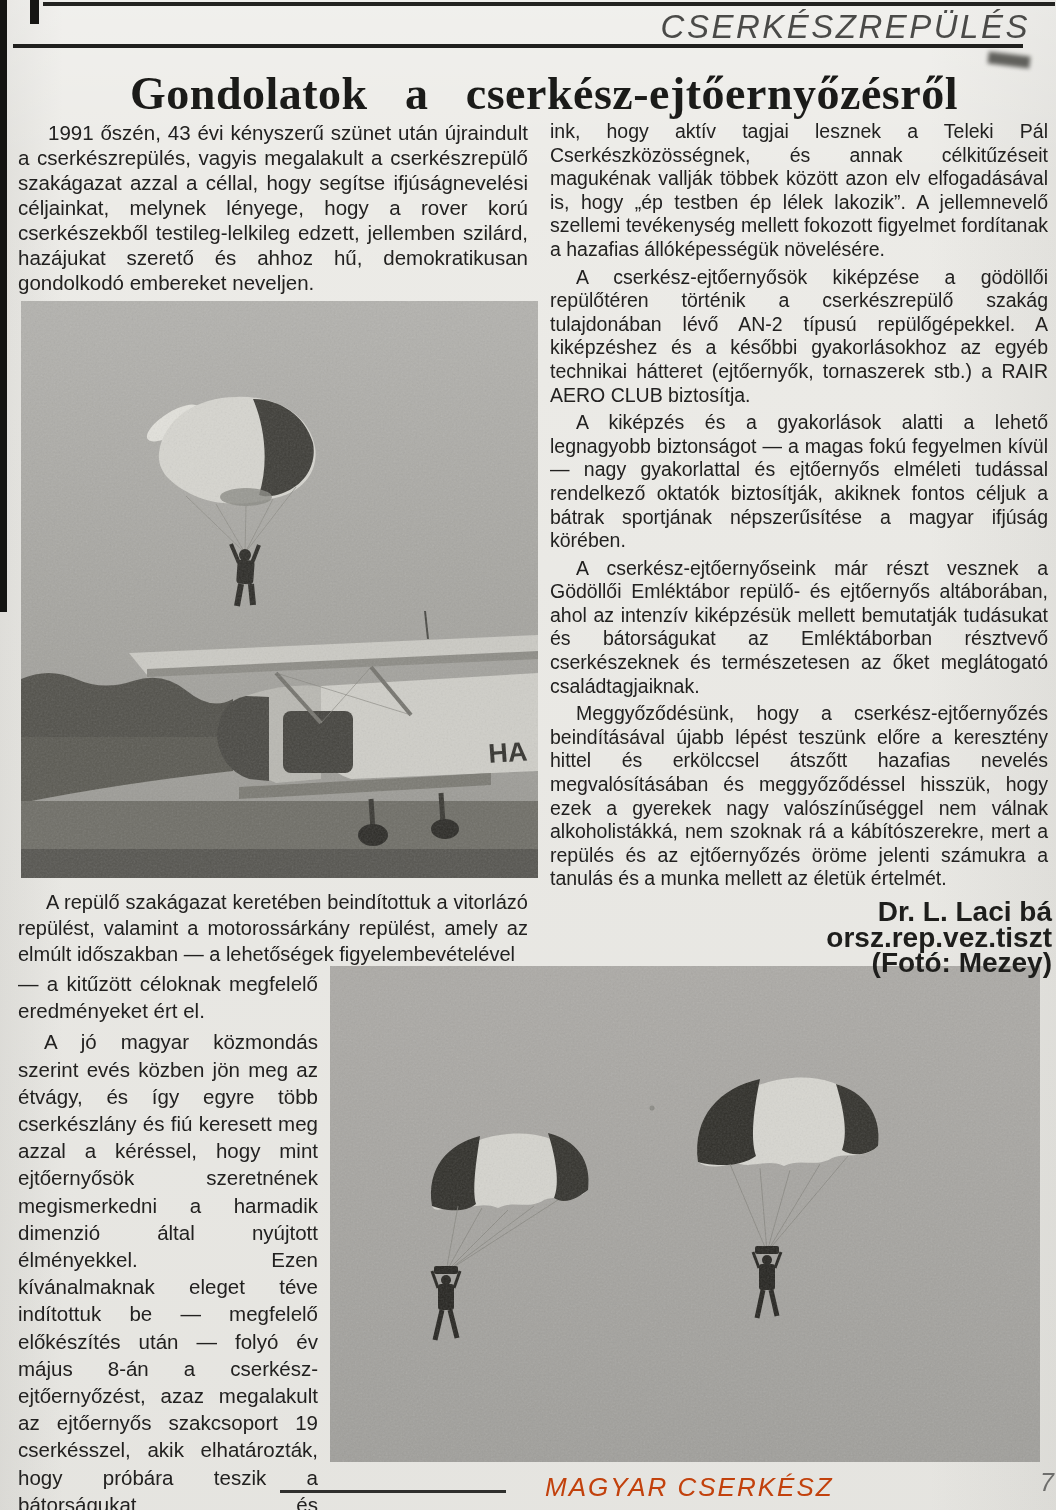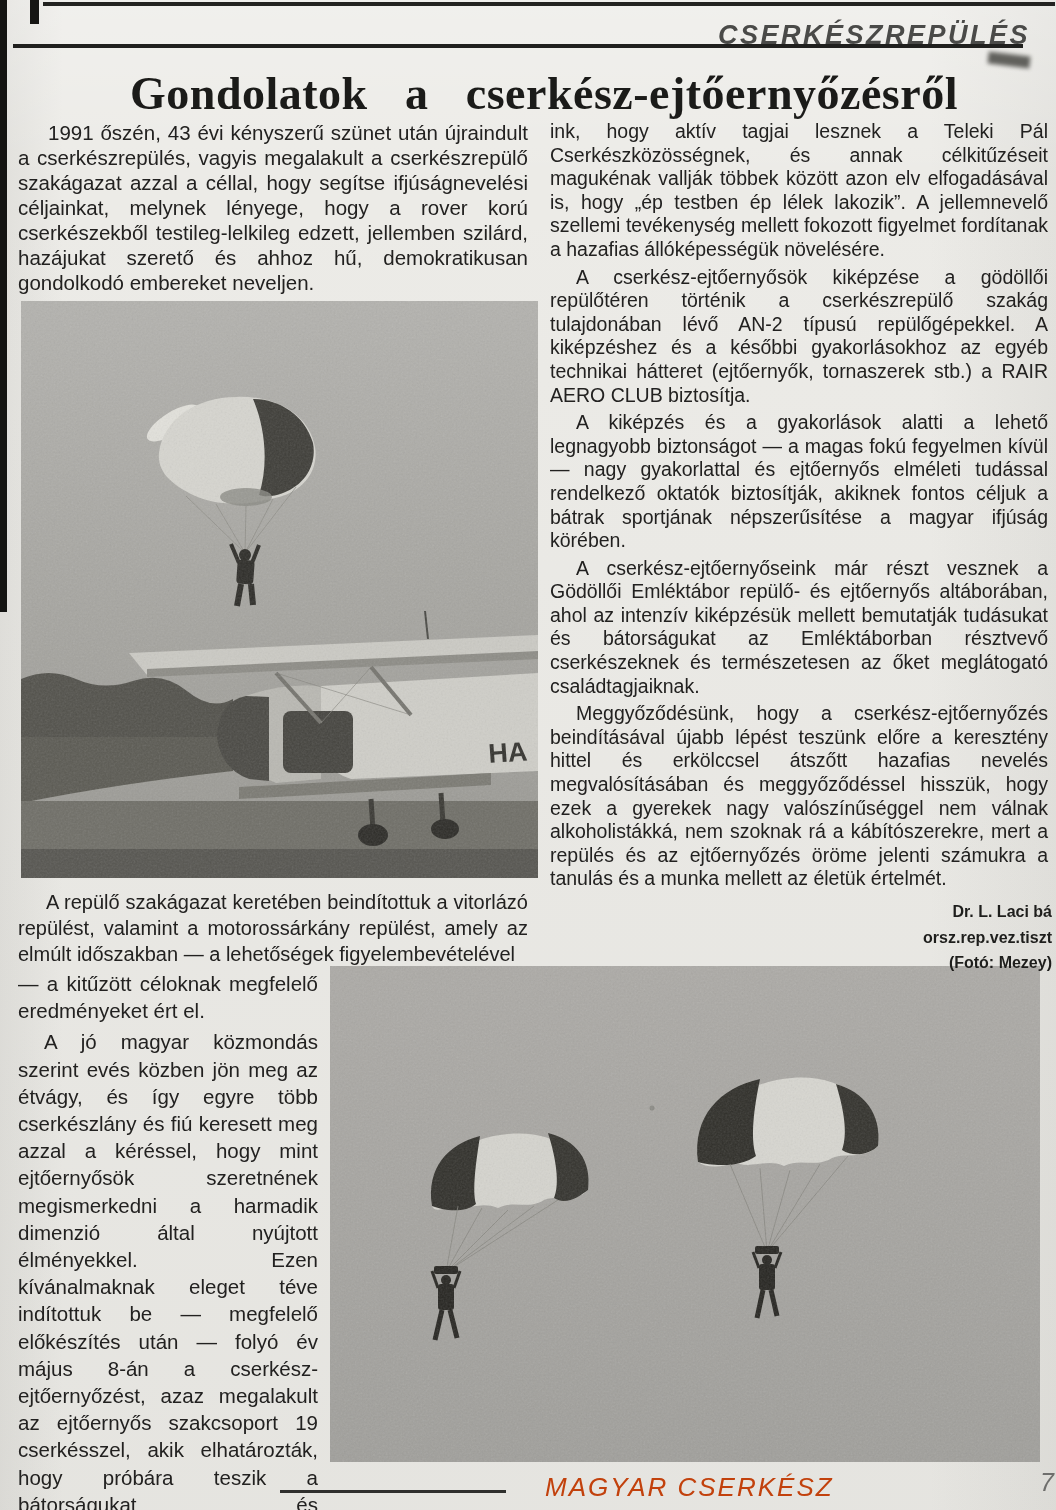--- a/index.html
+++ b/index.html
@@ -7,40 +7,40 @@
        font-family:"Liberation Sans",sans-serif;color:#222120;overflow:hidden;}
   .paper-shade{position:absolute;inset:0;pointer-events:none;
        background:linear-gradient(90deg,rgba(120,120,115,0.10) 0%,rgba(255,255,255,0) 6%,rgba(255,255,255,0) 88%,rgba(140,140,135,0.10) 100%);}
   .paper-shade2{position:absolute;inset:0;pointer-events:none;
        background:linear-gradient(180deg,rgba(255,255,255,0.25) 0%,rgba(255,255,255,0) 12%,rgba(120,120,110,0.06) 100%);}
   .abs{position:absolute;}
   
   #left-bar{left:0;top:0;width:7px;height:612px;background:#141412;}
   #tick-top-left{left:30px;top:0;width:9px;height:24px;background:#161614;}
   #rule-top{left:43px;top:2px;width:1012px;height:4px;background:#232321;}
-  #section-header{right:26px;top:20px;font-style:italic;font-size:27px;letter-spacing:2.5px;
-       color:#4a4a48;font-weight:700;}
+  #section-header{right:26px;top:8px;font-style:italic;font-size:33px;letter-spacing:2.5px;
+       color:#4a4a48;font-weight:400;}
   #rule-2{left:13px;top:44px;width:1010px;height:4px;background:#20201e;}
   #title-smudge{left:988px;top:54px;width:42px;height:12px;background:#34342f;opacity:.75;
        transform:rotate(7deg);filter:blur(2px);}
   #page-title{left:40px;top:52px;width:976px;text-align:center;
        font-family:"Liberation Serif",serif;font-weight:bold;font-size:46px;line-height:52px;
        color:#1b1b19;word-spacing:0.55em;letter-spacing:0.5px;}
   
   .bodytext{text-align:justify;}
   .bodytext p{margin:4px;}
   #col-left-top{left:14px;top:116px;width:518px;font-size:20.5px;line-height:25px;}
   #col-left-top p{text-indent:30px;}
   #col-left-bottom-wide{left:14px;top:885px;width:518px;font-size:20px;line-height:26px;}
   #col-left-bottom-wide p{text-indent:28px;}
   #col-left-bottom-narrow{left:14px;top:966px;width:308px;font-size:20.5px;line-height:27.2px;}
   #col-left-bottom-narrow p.indent{text-indent:26px;}
   #col-right{left:546px;top:116px;width:506px;font-size:19.5px;line-height:23.6px;}
   #col-right p.indent{text-indent:26px;}
-  #byline{margin-top:8px;text-align:right;font-weight:bold;font-size:16px;line-height:25.5px;color:#1e1e1c;}
+  #byline{margin-top:8px;text-align:right;font-weight:bold;font-size:28px;line-height:25.5px;color:#1e1e1c;}
   
   .photo{display:block;}
   #photo1{left:21px;top:301px;}
   #photo2{left:330px;top:966px;}
   
   #footer-line{left:280px;top:1490px;width:226px;height:3px;background:#2f2f2d;}
   #footer-mag{left:545px;top:1472px;font-style:italic;font-size:26px;letter-spacing:2px;color:#c2410c;}
   #footer-page{left:1040px;top:1468px;font-style:italic;font-size:25px;color:#6e6e6c;}
 </style>
 </head>

